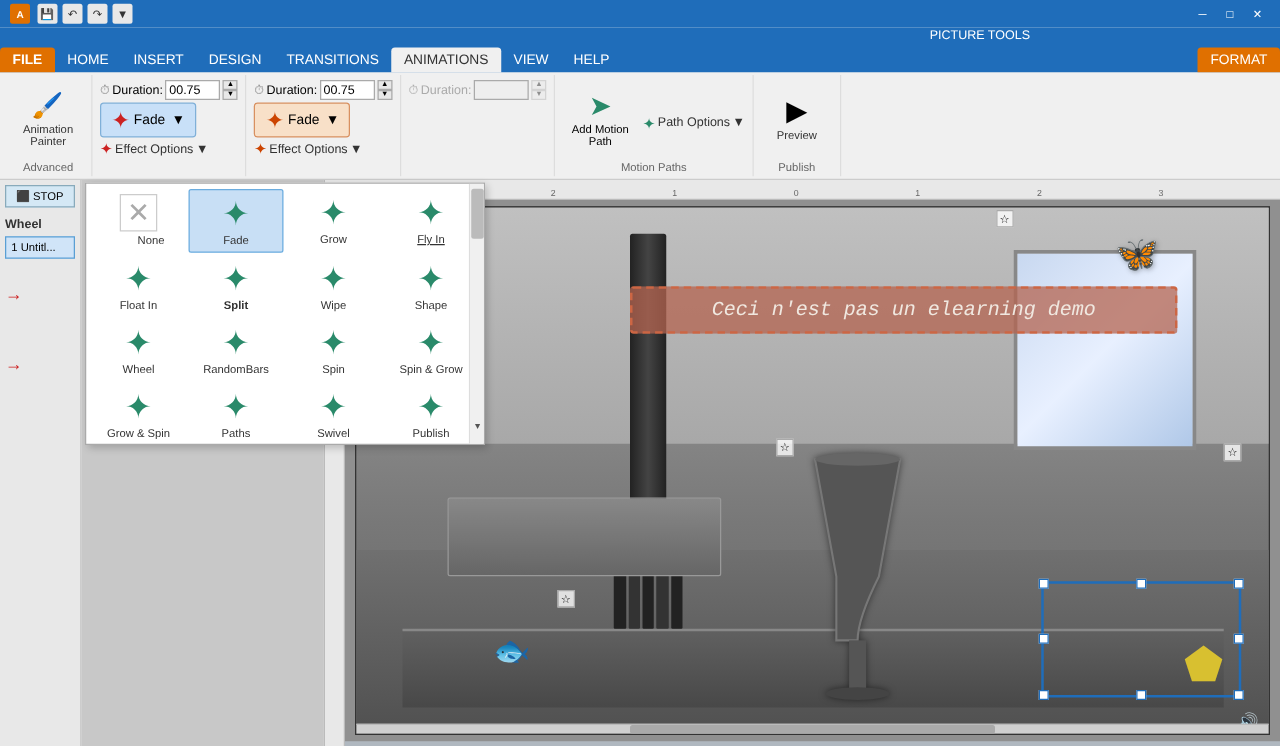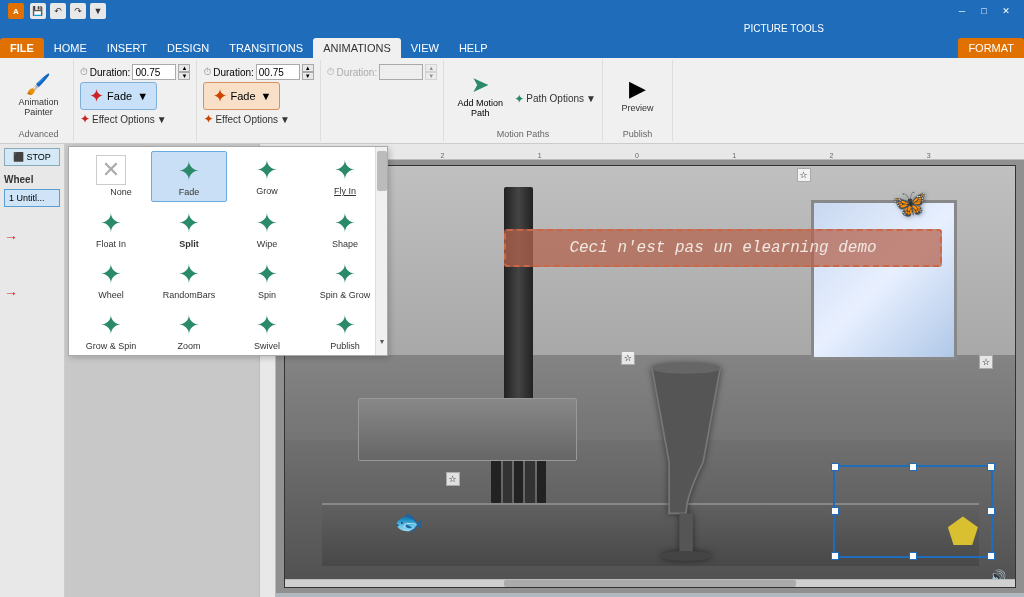--- a/index.html
+++ b/index.html
@@ -482,21 +482,21 @@
           <div style="font-size:9px; color:#333;">Spin &amp; Grow</div>
         </div>
 
         <div class="anim-item">
           <div style="font-size:26px; color:#2a8a6a;">✦</div>
           <div style="font-size:9px; color:#333;">Grow &amp; Spin</div>
         </div>
 
         <div class="anim-item">
           <div style="font-size:26px; color:#2a8a6a;">✦</div>
-          <div style="font-size:9px; color:#333;">Zoom</div>
+          <div style="font-size:9px; color:#333;">Paths</div>
         </div>
 
         <div class="anim-item">
           <div style="font-size:26px; color:#2a8a6a;">✦</div>
           <div style="font-size:9px; color:#333;">Swivel</div>
         </div>
 
         <div class="anim-item">
           <div style="font-size:26px; color:#2a8a6a;">✦</div>
           <div style="font-size:9px; color:#333;">Publish</div>

